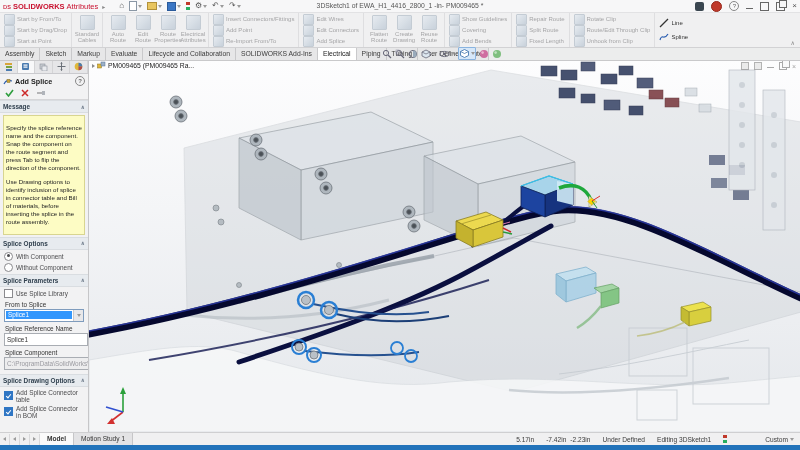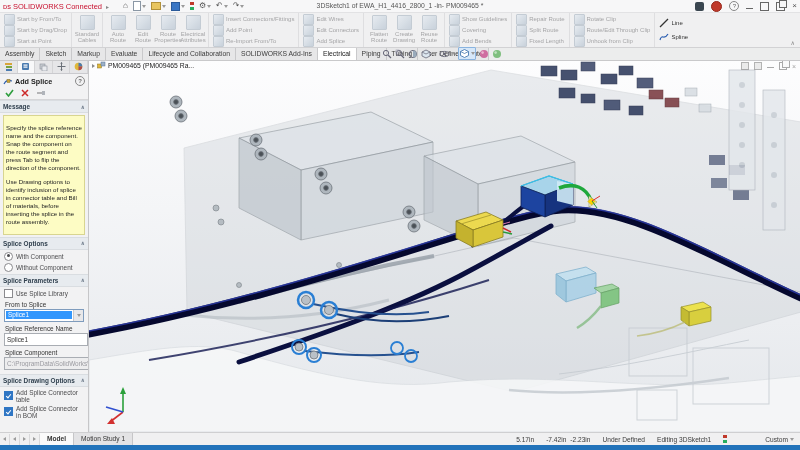--- a/index.html
+++ b/index.html
@@ -3,21 +3,21 @@
 <meta charset="utf-8">
 <style>
   html,body{margin:0;padding:0}
   body{width:800px;height:450px;position:relative;overflow:hidden;background:#f0f0f1;
        font-family:"Liberation Sans","DejaVu Sans",sans-serif;font-size:7px;color:#333;
        -webkit-font-smoothing:antialiased}
   
   .titlebar{position:absolute;top:0;left:0;right:0;height:12px;background:#f7f7f8;
             border-bottom:1px solid #e2e2e4;display:flex;align-items:center;padding:0 3px;z-index:30}
   .swlogo{display:flex;align-items:center;gap:2px;color:#c8102e;font-size:7.5px;white-space:nowrap}
-  .swlogo b{font-weight:normal}
+  .swlogo b{font-weight:bold}
   .flyarrow{color:#888;font-size:6px;margin-left:4px}
   .qat{display:flex;align-items:center;gap:5px;margin-left:14px}
   .qat .qi{display:flex;align-items:center;gap:1px;color:#555;font-size:8px;line-height:1}
   .mini-doc{width:6px;height:8px;background:#fff;border:1px solid #8a97a5}
   .mini-folder{width:8px;height:6px;background:#e8c560;border:1px solid #b2913a}
   .mini-save{width:7px;height:7px;background:#3a76c4;border:1px solid #2a5a9a}
   .mini-sync{width:4px;height:8px;display:flex;flex-direction:column;justify-content:space-between}
   .mini-sync i{width:4px;height:3px;display:block}
   .tri-d{width:0;height:0;border-left:2px solid transparent;border-right:2px solid transparent;border-top:3px solid #9a9a9a}
   .doc-title{position:absolute;left:50%;top:2px;transform:translateX(-50%);font-size:6.8px;color:#555;white-space:nowrap}
@@ -98,21 +98,21 @@
   .bluestrip{position:absolute;left:0;right:0;bottom:0;height:5px;background:#2273ba;z-index:30}
   svg{display:block}
 </style>
 </head>
 <body>
 
 <div class="titlebar">
   <div class="swlogo">
     <span>ᴅs</span>
     <b>SOLIDWORKS</b>
-    <span>Connected</span>
+    <span>Attributes</span>
   </div>
   <span class="flyarrow">▸</span>
   <div class="qat">
     <span class="qi">
         <span>⌂</span>
       </span>
     <span class="qi">
         <span class="mini-doc"></span>
         <span class="tri-d"></span>
       </span>

